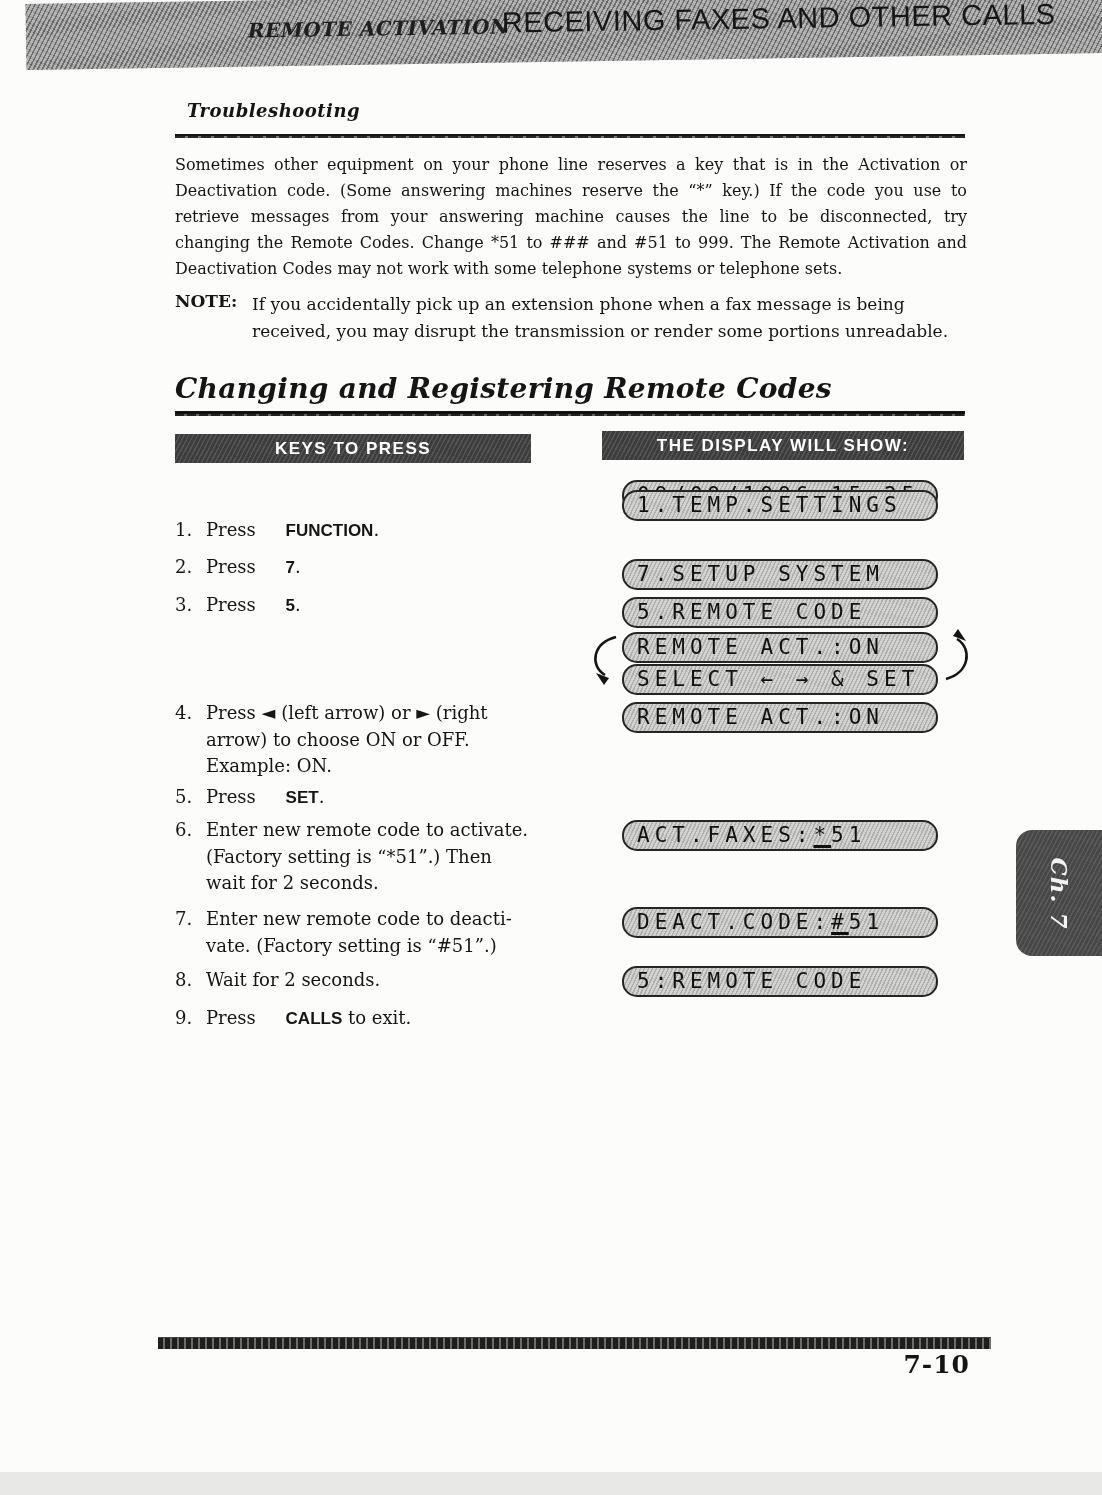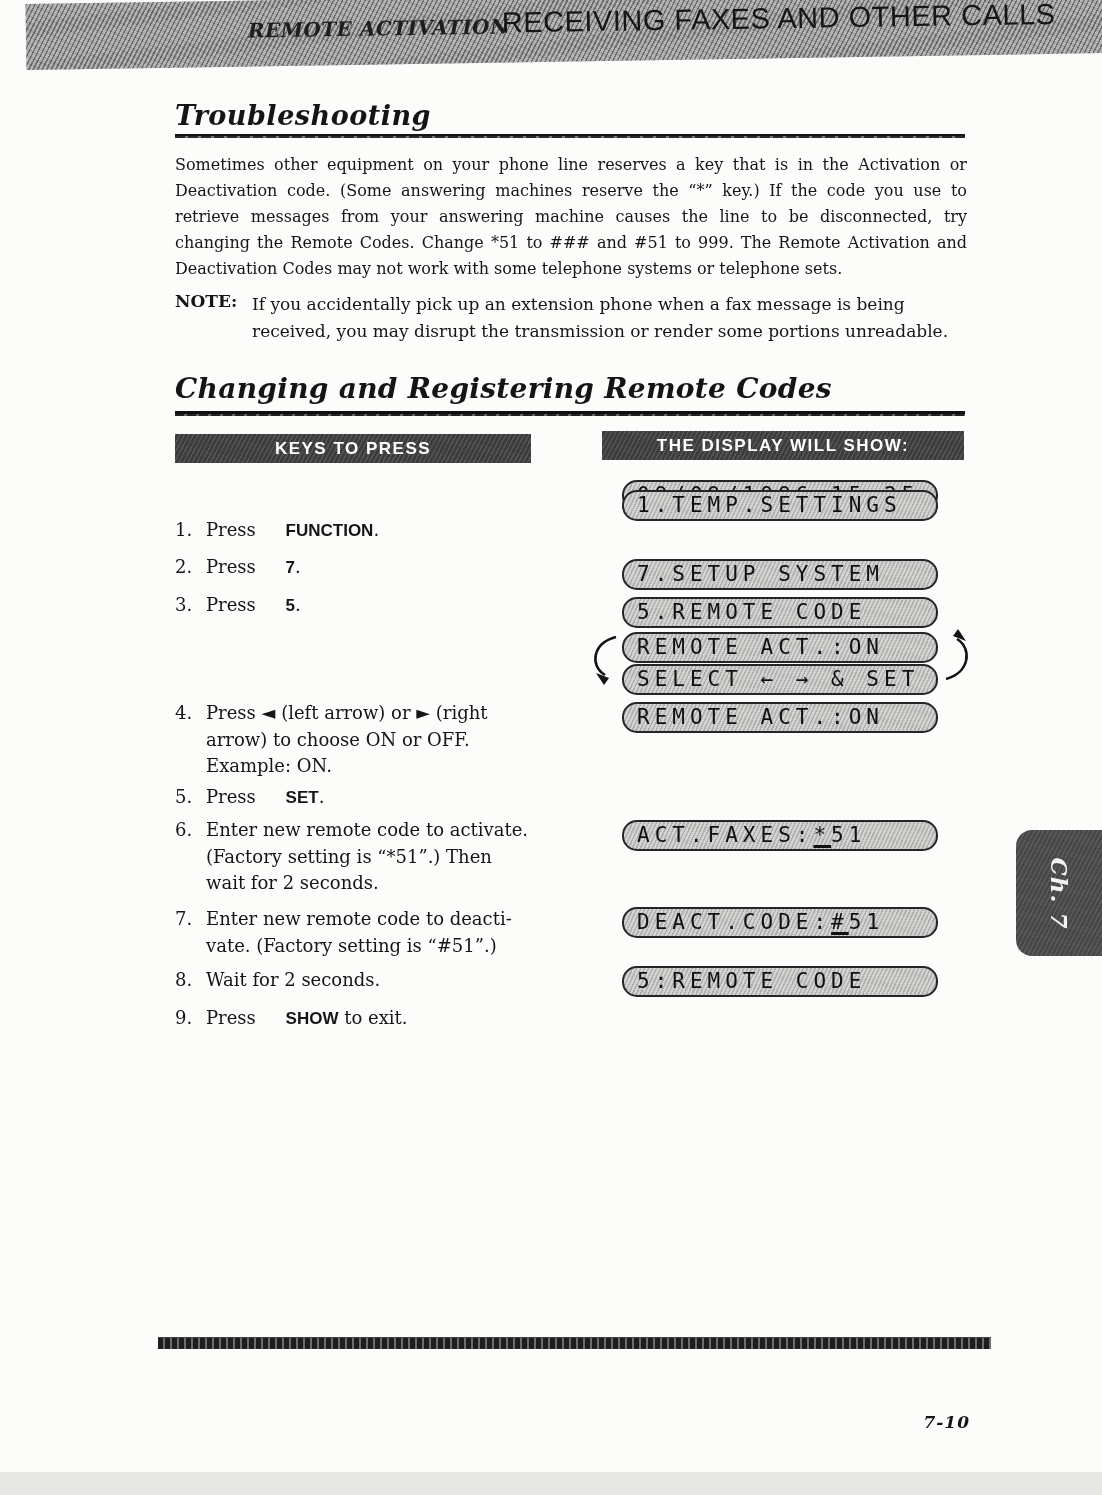--- a/index.html
+++ b/index.html
@@ -22,22 +22,22 @@
     font-family:"DejaVu Serif", serif; font-style:italic; font-weight:700;
     font-size:20px; color:#1e1e1e; letter-spacing:.5px;
   }
   .band-title{
     position:absolute; left:476px; top:10px;
     font-family:"Liberation Sans", sans-serif; font-weight:400;
     font-size:29px; color:#161616; letter-spacing:.5px;
   }
   
   .h-trouble{
-    position:absolute; left:175px; top:100px;
-    font-style:italic; font-weight:700; font-size:27px; letter-spacing:.5px;
+    position:absolute; left:187px; top:100px;
+    font-style:italic; font-weight:700; font-size:18px; letter-spacing:.5px;
   }
   .rule1{
     position:absolute; left:175px; top:134px; width:790px; height:4px;
     background:
       linear-gradient(#161616 0 2px, transparent 2px),
       repeating-linear-gradient(90deg,#2a2a2a 0 10px, #777 10px 13px);
   }
   .body-par{
     position:absolute; left:175px; top:152px; width:792px;
     font-size:16px; line-height:26px; text-align:justify;
@@ -133,22 +133,22 @@
     font-style:italic; font-weight:700; font-size:23px; letter-spacing:1px;
     white-space:nowrap;
   }
   
   .foot-bar{
     position:absolute; left:158px; top:1337px; width:833px; height:11px;
     background:repeating-linear-gradient(90deg,#1e1e1e 0 5px,#6d6d6d 5px 7px);
     border-top:1px solid #444;
   }
   .page-num{
-    position:absolute; left:860px; top:1412px; width:110px; text-align:right;
-    font-style:italic; font-weight:700; font-size:17px; letter-spacing:1px;
+    position:absolute; left:860px; top:1350px; width:110px; text-align:right;
+    font-weight:700; font-size:25px; letter-spacing:1px;
   }
 </style>
 </head>
 <body>
 
 <div class="page">
 
   <div class="band">
     <span class="band-section">REMOTE ACTIVATION</span>
     <span class="band-title">RECEIVING FAXES AND OTHER CALLS</span>
@@ -176,21 +176,21 @@
       <div class="step"><span class="step-num">4.</span><span class="step-body"><span>Press ◄ (left arrow) or ► (right
 arrow) to choose ON or OFF.
 Example: ON.</span></span></div>
       <div class="step"><span class="step-num">5.</span><span class="step-body"><span>Press </span><span class="key">SET</span><span>.</span></span></div>
       <div class="step"><span class="step-num">6.</span><span class="step-body"><span>Enter new remote code to activate.
 (Factory setting is “*51”.) Then
 wait for 2 seconds.</span></span></div>
       <div class="step"><span class="step-num">7.</span><span class="step-body"><span>Enter new remote code to deacti-
 vate. (Factory setting is “#51”.)</span></span></div>
       <div class="step"><span class="step-num">8.</span><span class="step-body"><span>Wait for 2 seconds.</span></span></div>
-      <div class="step"><span class="step-num">9.</span><span class="step-body"><span>Press </span><span class="key">SHOW</span><span> to exit.</span></span></div>
+      <div class="step"><span class="step-num">9.</span><span class="step-body"><span>Press </span><span class="key">CALLS</span><span> to exit.</span></span></div>
     </div>
 
   <div class="lcds" id="displays-list">
       <div class="lcd">09/09/1996 15:25</div>
       <div class="lcd">1.TEMP.SETTINGS</div>
       <div class="lcd">7.SETUP SYSTEM</div>
       <div class="lcd">5.REMOTE CODE</div>
       <div class="lcd">REMOTE ACT.:ON</div>
       <div class="lcd">SELECT ← → &amp; SET</div>
       <div class="lcd">REMOTE ACT.:ON</div>

